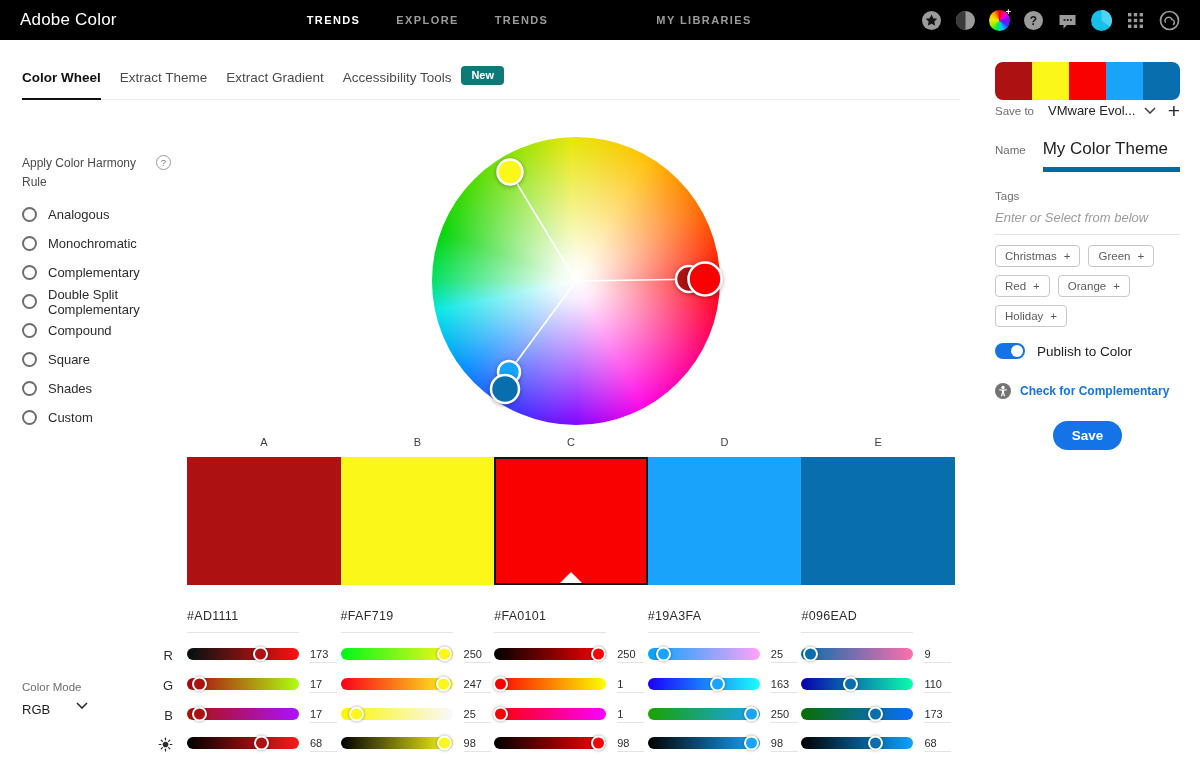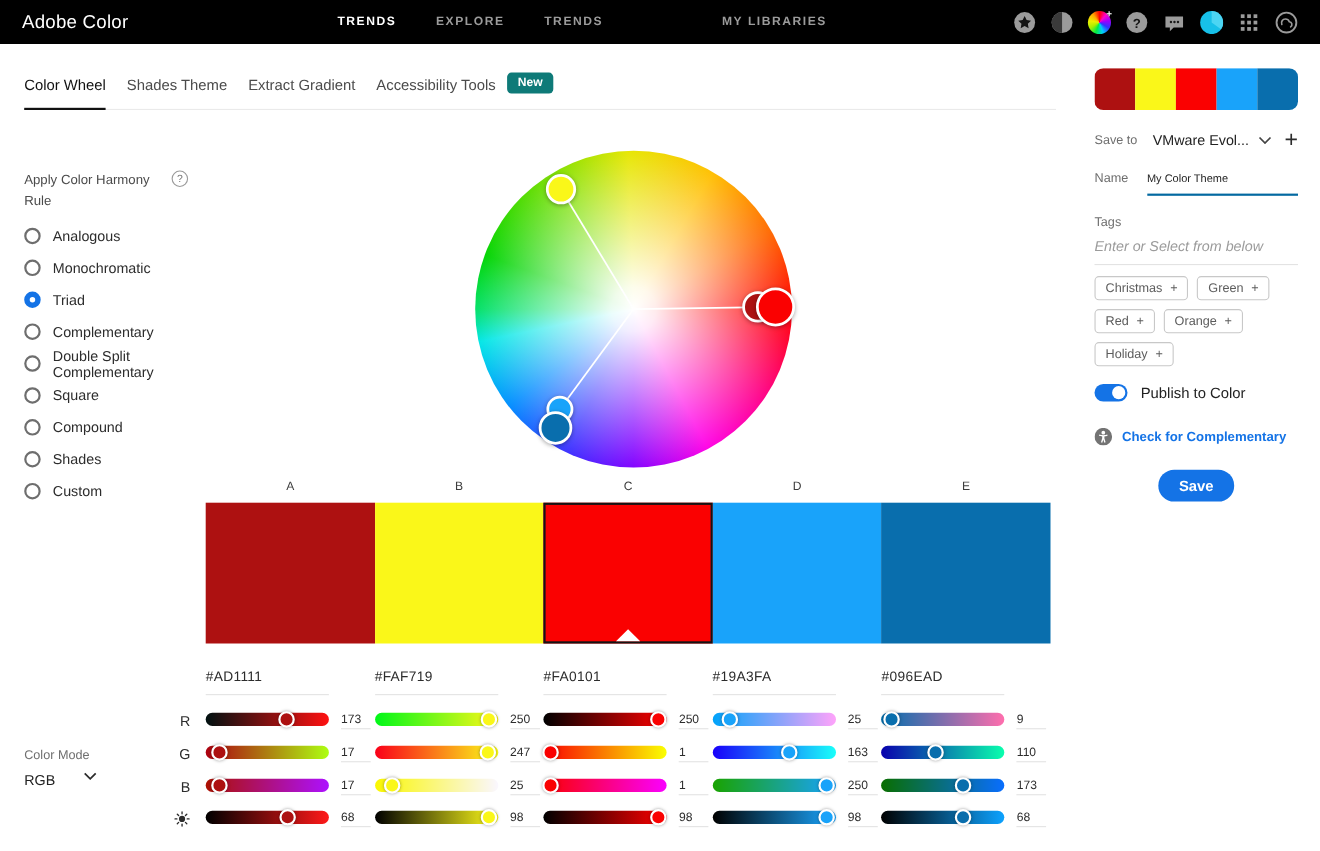--- a/index.html
+++ b/index.html
@@ -15,21 +15,21 @@
   .nav-item:last-child{margin-left:72px}
   .hicons{margin-left:auto;display:flex;align-items:center;gap:13px}
   .hicon{width:21px;height:21px;display:inline-flex;align-items:center;justify-content:center;cursor:pointer}
   .hicon svg{width:21px;height:21px}
   .hicon.cwheel{border-radius:50%;background:conic-gradient(#f00,#f0c,#90f,#33f,#0cf,#0e4,#ae0,#ee0,#fa0,#f00);position:relative}
   .hicon.cwheel::after{content:'+';position:absolute;top:-3px;right:-1px;color:#fff;font-size:9px;font-weight:bold}
 
   
   .tabsline{position:absolute;left:22px;top:70px;width:938px;display:flex;gap:19px;align-items:flex-start;border-bottom:1px solid #eaeaea}
   .tab{position:relative;padding-bottom:14px;font-size:13.5px;color:#4b4b4b;cursor:pointer;display:flex;align-items:center;gap:10px}
-  .tab.active{color:#111;font-weight:normal}
+  .tab.active{color:#111;font-weight:bold}
   .tab.active::after{content:'';position:absolute;left:0;right:0;bottom:-1px;height:2.5px;background:#111}
   .badge{background:#0e7a78;color:#fff;font-size:11px;font-weight:bold;padding:4px 10px;border-radius:4px;line-height:1;margin-top:-4px}
 
   
   .leftrail{position:absolute;left:22px;top:154px;width:172px}
   .harmony-title{font-size:12px;color:#4b4b4b;line-height:1.6;width:128px;display:inline-block;vertical-align:top}
   .help-circ{display:inline-flex;width:15px;height:15px;border:1px solid #9a9a9a;border-radius:50%;font-size:9.5px;color:#767676;align-items:center;justify-content:center;margin-left:6px;vertical-align:top;margin-top:1px;cursor:pointer}
   .radio-list{margin-top:8px}
   .radio-row{display:flex;align-items:center;gap:11px;height:29px;cursor:pointer}
   .radio{width:15px;height:15px;border-radius:50%;border:2px solid #6e6e6e;background:#fff;flex:0 0 15px}
@@ -68,27 +68,27 @@
 
   
   .colormode{position:absolute;left:22px;top:681px}
   .cm-label{font-size:11.5px;color:#6e6e6e}
   .cm-select{margin-top:9px;display:flex;align-items:flex-start;gap:26px;font-size:13px;color:#222;cursor:pointer}
 
   
   .panel{position:absolute;left:995px;top:62px;width:185px}
   .strip{height:38px;border-radius:8px;overflow:hidden;display:flex}
   .strip span{flex:1;cursor:pointer}
-  .saveto{margin-top:17px;display:flex;align-items:center}
+  .saveto{display:flex;align-items:center}
   .pl{font-size:11.5px;color:#6e6e6e}
   .libname{font-size:13px;color:#222;margin-left:14px;cursor:pointer;white-space:nowrap}
   .chev{margin-left:9px;cursor:pointer}
   .plusbtn{margin-left:auto;font-size:21px;font-weight:300;color:#2c2c2c;cursor:pointer;line-height:1}
   .namerow{margin-top:18px;display:flex;align-items:baseline}
-  .nameval{flex:1;margin-left:17px;font-size:10px;color:#222;border-bottom:2px solid #0369a1;padding-bottom:8px;cursor:text}
+  .nameval{flex:1;margin-left:17px;font-size:17px;color:#222;border-bottom:5px solid #0369a1;padding-bottom:8px;cursor:text}
   .tagslabel{margin-top:18px;font-size:11.5px;color:#6e6e6e}
   .tagsinput{margin-top:8px;font-size:13px;font-style:italic;color:#9b9b9b;border-bottom:1px solid #e3e3e3;padding-bottom:9px;cursor:text}
   .chips{margin-top:10px;display:flex;flex-wrap:wrap;gap:8px}
   .chip{border:1px solid #c8c8c8;border-radius:4px;padding:4px 9px;font-size:11.5px;color:#5c5c5c;cursor:pointer;display:inline-flex;align-items:center}
   .chip-plus{margin-left:7px;color:#5c5c5c}
   .pubrow{margin-top:16px;display:flex;align-items:center;gap:12px}
   .toggle{width:30px;height:16px;border-radius:8px;background:#b3b3b3;position:relative;cursor:pointer;flex:0 0 30px}
   .toggle.on{background:#1473e6}
   .toggle .knob{position:absolute;top:2px;left:2px;width:12px;height:12px;border-radius:50%;background:#fff}
   .toggle.on .knob{left:auto;right:2px}
@@ -168,21 +168,21 @@
           </svg>
         </span>
       </div>
   </header>
 
   <div class="tabsline">
       <div class="tab active">
         <span>Color Wheel</span>
       </div>
       <div class="tab">
-        <span>Shades Theme</span>
+        <span>Extract Theme</span>
       </div>
       <div class="tab">
         <span>Extract Gradient</span>
       </div>
       <div class="tab">
         <span>Accessibility Tools</span>
         <span class="badge">New</span>
       </div>
     </div>
 
@@ -191,38 +191,34 @@
     <div class="radio-list">
         <div class="radio-row">
           <span class="radio"></span>
           <span class="radio-label">Analogous</span>
         </div>
         <div class="radio-row">
           <span class="radio"></span>
           <span class="radio-label">Monochromatic</span>
         </div>
         <div class="radio-row">
-          <span class="radio on"></span>
-          <span class="radio-label">Triad</span>
-        </div>
-        <div class="radio-row">
           <span class="radio"></span>
           <span class="radio-label">Complementary</span>
         </div>
         <div class="radio-row">
           <span class="radio"></span>
           <span class="radio-label">Double Split Complementary</span>
         </div>
         <div class="radio-row">
           <span class="radio"></span>
+          <span class="radio-label">Compound</span>
+        </div>
+        <div class="radio-row">
+          <span class="radio"></span>
           <span class="radio-label">Square</span>
-        </div>
-        <div class="radio-row">
-          <span class="radio"></span>
-          <span class="radio-label">Compound</span>
         </div>
         <div class="radio-row">
           <span class="radio"></span>
           <span class="radio-label">Shades</span>
         </div>
         <div class="radio-row">
           <span class="radio"></span>
           <span class="radio-label">Custom</span>
         </div>
       </div>

